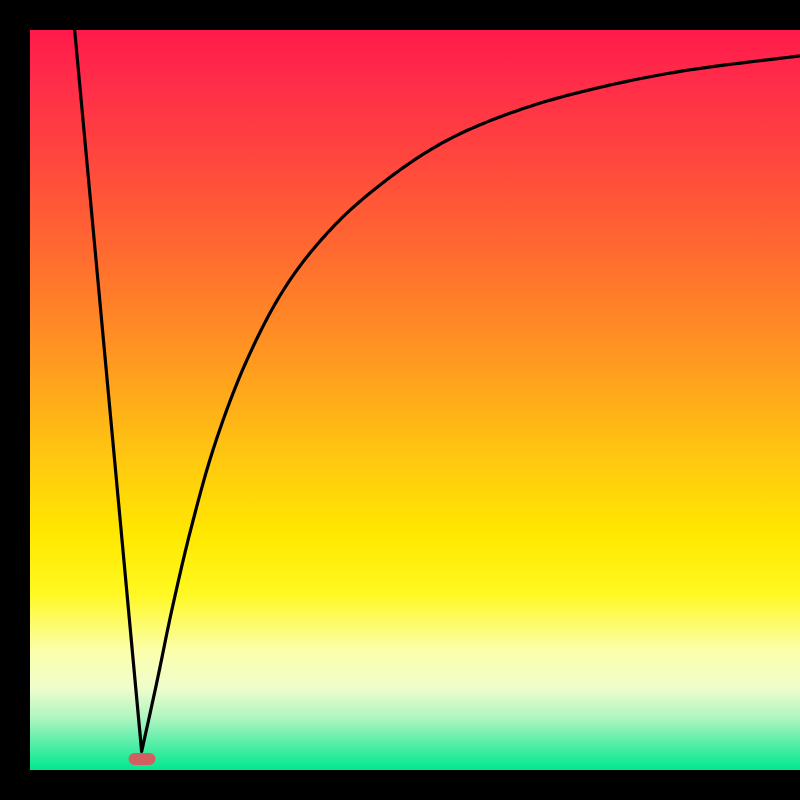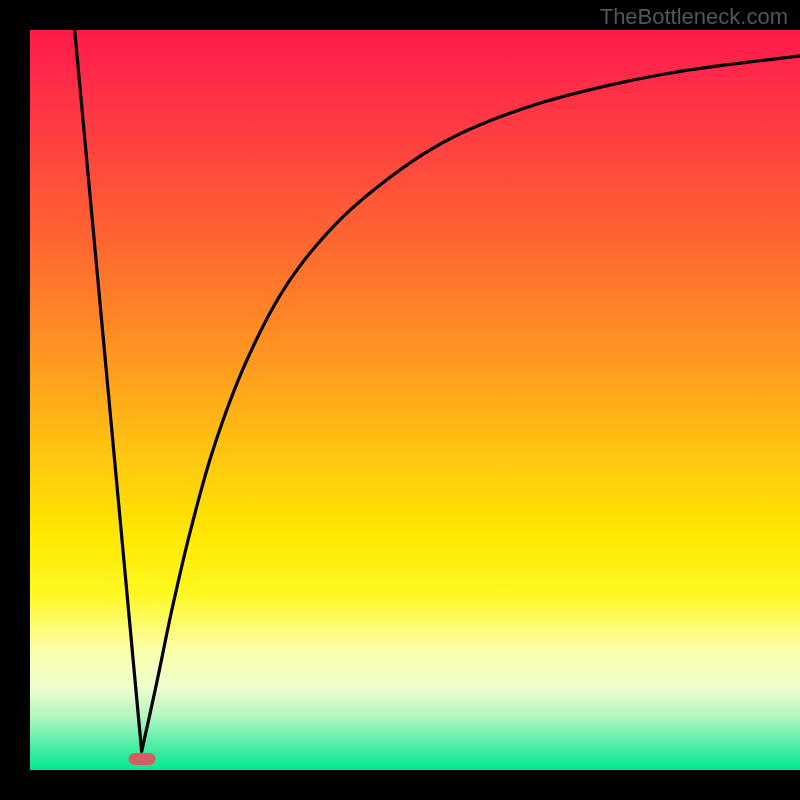--- a/index.html
+++ b/index.html
@@ -64,21 +64,20 @@
     position: absolute;
     background: #d26060;
     border-radius: 10px;
     transform: translate(-50%, -50%);
   }
 </style>
 </head>
 <body>
 
 <div class="container">
-  <div class="watermark">TheBottleneck.com</div>
   <div class="plot-area">
     <div class="gradient-bg"></div>
     <svg class="curve" id="curve-svg" viewBox="0 0 770 740" preserveAspectRatio="none">
         <path d="M 44.66 0 L 111.64999999999999 721.5 M 111.64999999999999 721.5 L 112.12398834019204 719.3416666666667 L 112.68511659807956 716.795061728395 L 113.32546296296294 713.8944444444445 L 114.03710562414267 710.674074074074 L 114.81212277091907 707.1682098765432 L 115.6425925925926 703.4111111111112 L 116.52059327846364 699.437037037037 L 117.43820301783265 695.2802469135803 L 118.3875 690.975 L 119.36056241426611 686.5555555555555 L 120.34946844993141 682.0561728395062 L 121.34629629629629 677.5111111111112 L 122.34312414266117 672.9546296296296 L 123.33203017832648 668.420987654321 L 124.30509259259259 663.9444444444445 L 125.25438957475995 659.5592592592593 L 126.17199931412894 655.2996913580247 L 127.05000000000001 651.2 L 127.89994427297668 647.1913494513032 L 128.73998628257888 643.1807956104252 L 129.57210648148148 639.1664351851852 L 130.39828532235938 635.1463648834019 L 131.22050325788751 631.1186814128944 L 132.04074074074074 627.0814814814814 L 132.86097822359397 623.0328617969822 L 133.6831961591221 618.9709190672154 L 134.509375 614.89375 L 135.34149519890258 610.799451303155 L 136.18153720850478 606.6861196844993 L 137.03148148148145 602.5518518518519 L 137.89330847050752 598.3947445130316 L 138.76899862825792 594.2128943758573 L 139.66053240740743 590.0043981481481 L 140.569890260631 585.7673525377229 L 141.49905264060357 581.4998542524005 L 142.45 577.2 L 143.4184413580247 572.8611282578876 L 144.39876543209874 568.4803840877914 L 145.39097222222222 564.0615740740741 L 146.39506172839504 559.6085048010974 L 147.4110339506173 555.1249828532236 L 148.4388888888889 550.6148148148148 L 149.47862654320988 546.0818072702332 L 150.53024691358024 541.5297668038409 L 151.59375 536.9625 L 152.66913580246916 532.3838134430727 L 153.75640432098766 527.7975137174211 L 154.85555555555555 523.2074074074075 L 155.96658950617285 518.6173010973937 L 157.0895061728395 514.0310013717421 L 158.22430555555556 509.4523148148148 L 159.370987654321 504.88504801097395 L 160.5295524691358 500.3330075445816 L 161.7 495.79999999999995 L 162.8767189643347 491.27777777777777 L 164.0554183813443 486.7555555555556 L 165.2380787037037 482.2333333333333 L 166.4266803840878 477.7111111111111 L 167.62320387517147 473.18888888888887 L 168.82962962962964 468.6666666666667 L 170.04793810013717 464.14444444444445 L 171.28010973936898 459.62222222222226 L 172.528125 455.09999999999997 L 173.7939643347051 450.5777777777778 L 175.0796081961591 446.0555555555556 L 176.387037037037 441.5333333333333 L 177.71823131001372 437.0111111111111 L 179.07517146776408 432.4888888888889 L 180.45983796296298 427.96666666666664 L 181.87421124828532 423.4444444444444 L 183.32027177640603 418.9222222222222 L 184.79999999999998 414.4 L 186.30910493827162 409.86699245541837 L 187.841975308642 405.3149519890261 L 189.3986111111111 400.7476851851852 L 190.979012345679 396.1689986282579 L 192.58317901234568 391.5826989026063 L 194.2111111111111 386.9925925925926 L 195.86280864197528 382.4024862825788 L 197.53827160493827 377.8161865569273 L 199.23749999999998 373.2375 L 200.9604938271605 368.6702331961591 L 202.70725308641977 364.1181927297668 L 204.47777777777776 359.58518518518514 L 206.2720679012346 355.0750171467765 L 208.0901234567901 350.5914951989026 L 209.93194444444444 346.13842592592596 L 211.7975308641975 341.7196159122085 L 213.68688271604938 337.3388717421125 L 215.60000000000002 332.99999999999994 L 217.5368827160494 328.68396776406036 L 219.49753086419753 324.3717421124828 L 221.48194444444445 320.0671296296297 L 223.49012345679012 315.7739368998628 L 225.52206790123458 311.4959705075446 L 227.57777777777778 307.23703703703706 L 229.65725308641976 303.00094307270234 L 231.7604938271605 298.7914951989026 L 233.88750000000002 294.61249999999995 L 236.03827160493827 290.4677640603566 L 238.21280864197533 286.3610939643347 L 240.41111111111113 282.29629629629625 L 242.63317901234566 278.27717764060355 L 244.879012345679 274.30754458161874 L 247.1486111111111 270.3912037037037 L 249.441975308642 266.5319615912209 L 251.75910493827158 262.73362482853213 L 254.10000000000002 259 L 256.4646604938272 255.3282321673525 L 258.8530864197531 251.7116598079561 L 261.2652777777778 248.1483796296297 L 263.7012345679012 244.63648834019216 L 266.16095679012346 241.17408264746223 L 268.64444444444445 237.75925925925924 L 271.15169753086417 234.3901148834019 L 273.6827160493827 231.06474622770918 L 276.2375 227.78125 L 278.8160493827161 224.5377229080932 L 281.4183641975309 221.33226165980795 L 284.0444444444444 218.16296296296298 L 286.69429012345677 215.02792352537722 L 289.3679012345679 211.92524005486973 L 292.0652777777778 208.85300925925924 L 294.7864197530864 205.80932784636502 L 297.53132716049384 202.79229252400546 L 300.3 199.80000000000007 L 303.092438271605 196.8419667352539 L 305.9086419753086 193.9277091906721 L 308.74861111111113 191.05532407407406 L 311.6123456790123 188.22290809327842 L 314.49984567901237 185.42855795610433 L 317.4111111111111 182.6703703703704 L 320.3461419753087 179.9464420438958 L 323.3049382716049 177.25486968449923 L 326.2875 174.59375 L 329.2938271604939 171.96117969821682 L 332.3239197530864 169.35525548696842 L 335.3777777777778 166.77407407407406 L 338.4554012345679 164.21573216735248 L 341.55679012345684 161.67832647462285 L 344.6819444444444 159.15995370370365 L 347.8308641975309 156.65871056241429 L 351.003549382716 154.17269375857336 L 354.2 151.69999999999993 L 357.4202160493827 149.23936042524008 L 360.6641975308642 146.7920438957476 L 363.9319444444444 144.3599537037037 L 367.2234567901234 141.9449931412895 L 370.53873456790126 139.54906550068574 L 373.8777777777778 137.17407407407393 L 377.2405864197531 134.82192215363511 L 380.6271604938272 132.49451303155 L 384.0375 130.19375000000002 L 387.47160493827164 127.92153635116608 L 390.929475308642 125.67977537722902 L 394.41111111111115 123.47037037037046 L 397.916512345679 121.295224622771 L 401.4456790123457 119.15624142661181 L 404.9986111111111 117.05532407407406 L 408.57530864197525 114.99437585733881 L 412.17577160493835 112.9753000685871 L 415.8 111 L 419.4479938271605 109.06974451303165 L 423.1197530864197 107.18326474622768 L 426.81527777777774 105.33865740740725 L 430.53456790123454 103.53401920438955 L 434.27762345679014 101.76744684499329 L 438.0444444444444 100.03703703703707 L 441.83503086419756 98.34088648834017 L 445.6493827160494 96.67709190672144 L 449.4875 95.04374999999993 L 453.3493827160494 93.43895747599458 L 457.2350308641975 91.860811042524 L 461.1444444444444 90.30740740740737 L 465.0776234567901 88.77684327846362 L 469.03456790123454 87.2672153635117 L 473.0152777777778 85.77662037037044 L 477.0197530864197 84.30315500685867 L 481.04799382716055 82.84491598079558 L 485.1 81.39999999999998 L 489.1645490397805 79.97792352537715 L 493.2330589849109 78.5882030178326 L 497.3094907407406 77.22893518518526 L 501.39780521261997 75.89821673525387 L 505.5019633058984 74.59414437585735 L 509.62592592592597 73.31481481481478 L 513.773653978052 72.05832475994498 L 517.949108367627 70.82277091906724 L 522.15625 69.60625000000005 L 526.3990397805212 68.40685871056235 L 530.6814386145405 67.22269375857343 L 535.0074074074074 66.0518518518519 L 539.3809070644718 64.8924296982168 L 543.8058984910836 63.742524005486985 L 548.2863425925926 62.6002314814815 L 552.8262002743484 61.463648834019295 L 557.429432441701 60.33087277091897 L 562.1 59.19999999999993 L 566.8180984224966 58.07515432098762 L 571.5639231824418 56.961728395061755 L 576.3414351851851 55.85972222222222 L 581.1545953360768 54.76913580246912 L 586.0073645404664 53.68996913580236 L 590.9037037037037 52.62222222222215 L 595.8475737311385 51.56589506172838 L 600.8429355281206 50.52098765432095 L 605.89375 49.48750000000007 L 611.0039780521262 48.46543209876552 L 616.1775805898492 47.454783950617184 L 621.4185185185186 46.455555555555634 L 626.7307527434841 45.467746913580186 L 632.118244170096 44.49135802469141 L 637.5849537037037 43.526388888888846 L 643.134842249657 42.57283950617284 L 648.7718707133058 41.630709876543165 L 654.5 40.700000000000045 L 660.5126543209876 39.76453189300412 L 666.9530864197532 38.81193415637847 L 673.75 37.84791666666672 L 680.8320987654322 36.878189300411464 L 688.1280864197531 35.908461934156435 L 695.5666666666667 34.94444444444446 L 703.0765432098766 33.99184670781892 L 710.5864197530864 33.05637860082311 L 718.025 32.14375000000007 L 725.320987654321 31.259670781892964 L 732.4030864197531 30.40985082304519 L 739.1999999999999 29.600000000000023 L 745.6404320987655 28.8358281893004 L 751.653086419753 28.123045267489715 L 757.1666666666667 27.467361111111018 L 762.1098765432098 26.874485596707814 L 766.4114197530864 26.35012860082304 L 770 25.899999999999977 " fill="none" stroke="#000" stroke-width="3.2" stroke-linecap="round" stroke-linejoin="round"></path>
       </svg>
     <div class="marker" id="apex-marker" style="left: 111.65px; top: 728.9px; width: 26.95px; height: 11.84px; background: rgb(210, 96, 96);"></div>
   </div>
 </div>
 
 </body></html>

